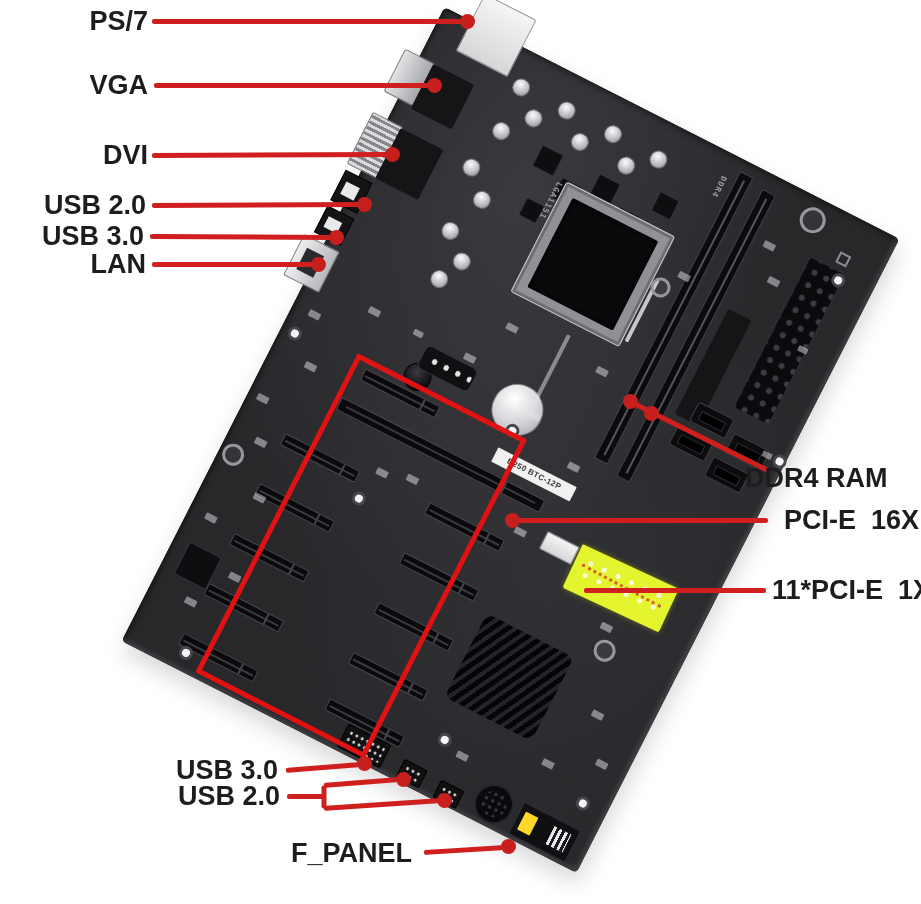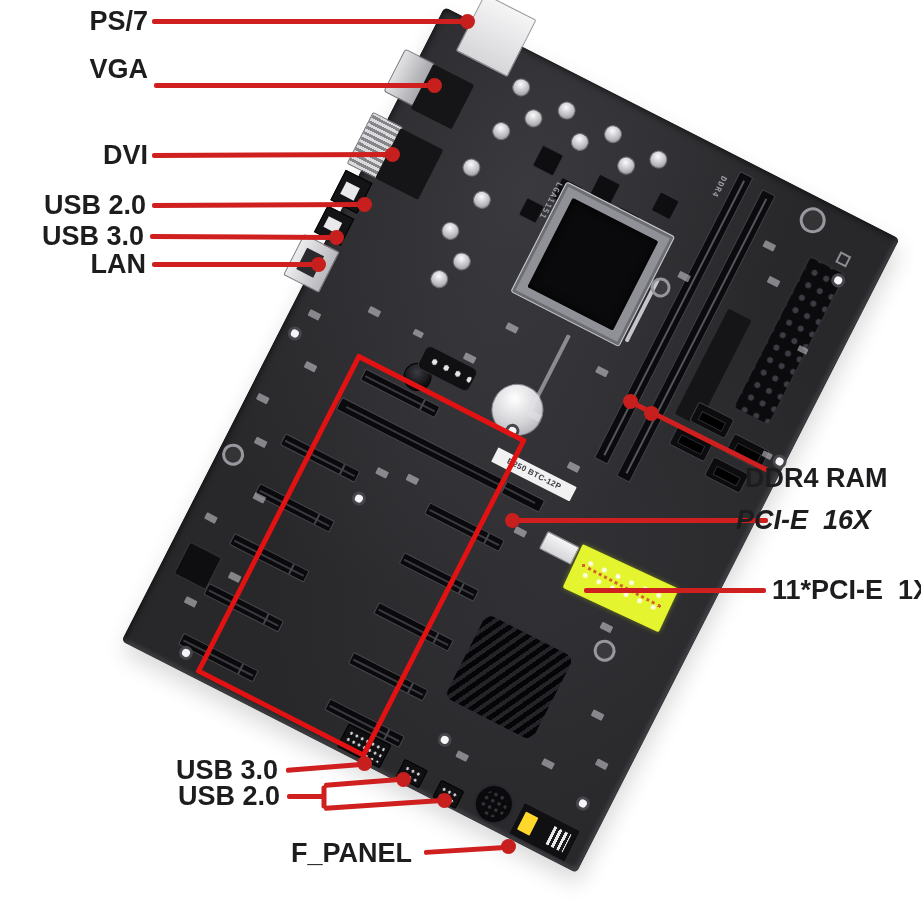--- a/index.html
+++ b/index.html
@@ -181,40 +181,40 @@
       <div class="comp c-hole" style="left: 326px; top: 646px; width: 14px; height: 14px;"></div>
       <div class="comp c-hole" style="left: 56px; top: 686px; width: 14px; height: 14px;"></div>
       <div class="comp c-hole" style="left: 498px; top: 246px; width: 14px; height: 14px;"></div>
       <div class="comp c-hole" style="left: 140px; top: 470px; width: 14px; height: 14px;"></div>
       <div class="comp c-hole" style="left: 478px; top: 640px; width: 14px; height: 14px;"></div>
     </div>
   <div id="ann-layer">
       <div class="ann-label" style="top: 5px; right: 773px;">PS/7</div>
       <div class="red-line" style="left: 152px; top: 18.5px; width: 310px; transform: rotate(0deg);"></div>
       <div class="red-dot" style="left: 459.5px; top: 13.5px;"></div>
-      <div class="ann-label" style="top: 53px; right: 773px;">VGA</div>
+      <div class="ann-label" style="top: 69px; right: 773px;">VGA</div>
       <div class="red-line" style="left: 154px; top: 82.5px; width: 275px; transform: rotate(0deg);"></div>
       <div class="red-dot" style="left: 426.5px; top: 77.5px;"></div>
       <div class="ann-label" style="top: 139px; right: 773px;">DVI</div>
       <div class="red-line" style="left: 152px; top: 152.5px; width: 236.002px; transform: rotate(-0.242777deg);"></div>
       <div class="red-dot" style="left: 384.5px; top: 146.5px;"></div>
       <div class="ann-label" style="top: 189px; right: 775px;">USB 2.0</div>
       <div class="red-line" style="left: 152px; top: 202.5px; width: 208.002px; transform: rotate(-0.275458deg);"></div>
       <div class="red-dot" style="left: 356.5px; top: 196.5px;"></div>
       <div class="ann-label" style="top: 220px; right: 777px;">USB 3.0</div>
       <div class="red-line" style="left: 150px; top: 233.5px; width: 182.003px; transform: rotate(0.314809deg);"></div>
       <div class="red-dot" style="left: 328.5px; top: 229.5px;"></div>
       <div class="ann-label" style="top: 248px; right: 775px;">LAN</div>
       <div class="red-line" style="left: 152px; top: 261.5px; width: 161px; transform: rotate(0deg);"></div>
       <div class="red-dot" style="left: 310.5px; top: 256.5px;"></div>
       <div class="ann-label" style="top: 462px; left: 745px;">DDR4 RAM</div>
       <div class="red-line" style="left: 626px; top: 396.5px; width: 160.997px; transform: rotate(26.5651deg);"></div>
       <div class="red-dot" style="left: 622.5px; top: 393.5px;"></div>
       <div class="red-dot" style="left: 643.5px; top: 405.5px;"></div>
-      <div class="ann-label" style="top: 504px; left: 736px; font-style: italic;">PCI-E  16X</div>
+      <div class="ann-label" style="top: 504px; left: 784px;">PCI-E  16X</div>
       <div class="red-line" style="left: 516px; top: 517.5px; width: 252px; transform: rotate(0deg);"></div>
       <div class="red-dot" style="left: 504.5px; top: 512.5px;"></div>
       <div class="ann-label" style="top: 574px; left: 772px;">11*PCI-E  1X</div>
       <div class="red-line" style="left: 584px; top: 587.5px; width: 182px; transform: rotate(0deg);"></div>
       <div class="ann-label" style="top: 754px; right: 643px;">USB 3.0</div>
       <div class="red-line" style="left: 286px; top: 767.5px; width: 74.2428px; transform: rotate(-4.63546deg);"></div>
       <div class="red-dot" style="left: 356.5px; top: 755.5px;"></div>
       <div class="ann-label" style="top: 780px; right: 641px;">USB 2.0</div>
       <div class="red-line" style="left: 287px; top: 793.5px; width: 37px; transform: rotate(0deg);"></div>
       <div class="red-line" style="left: 324px; top: 782.5px; width: 23px; transform: rotate(90deg);"></div>

